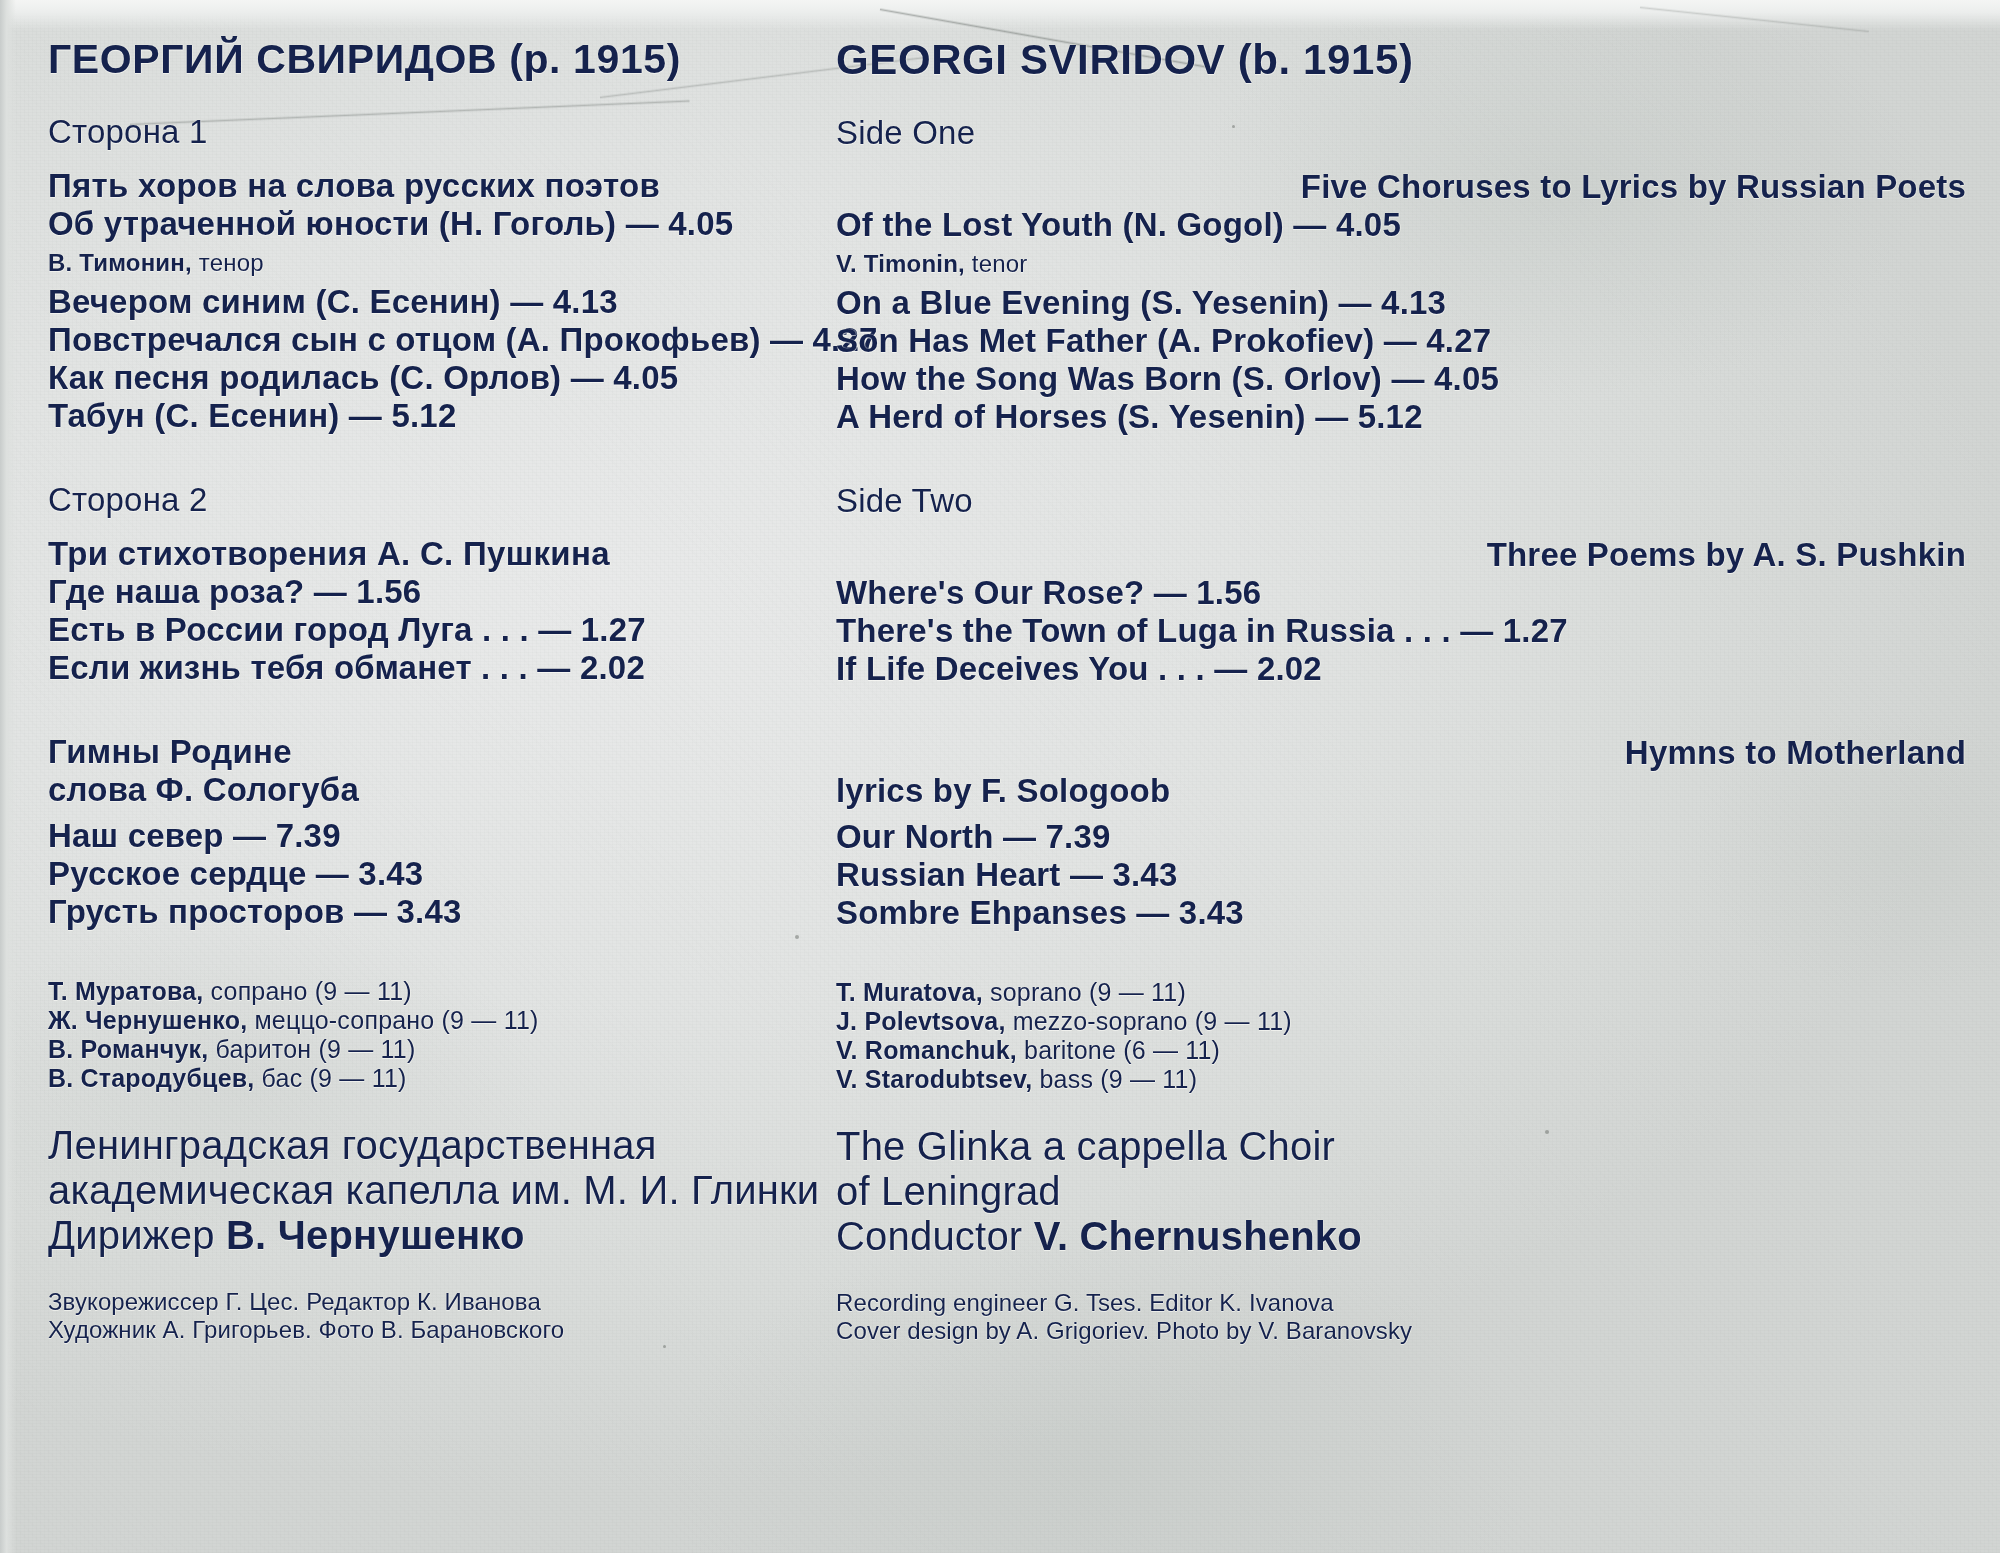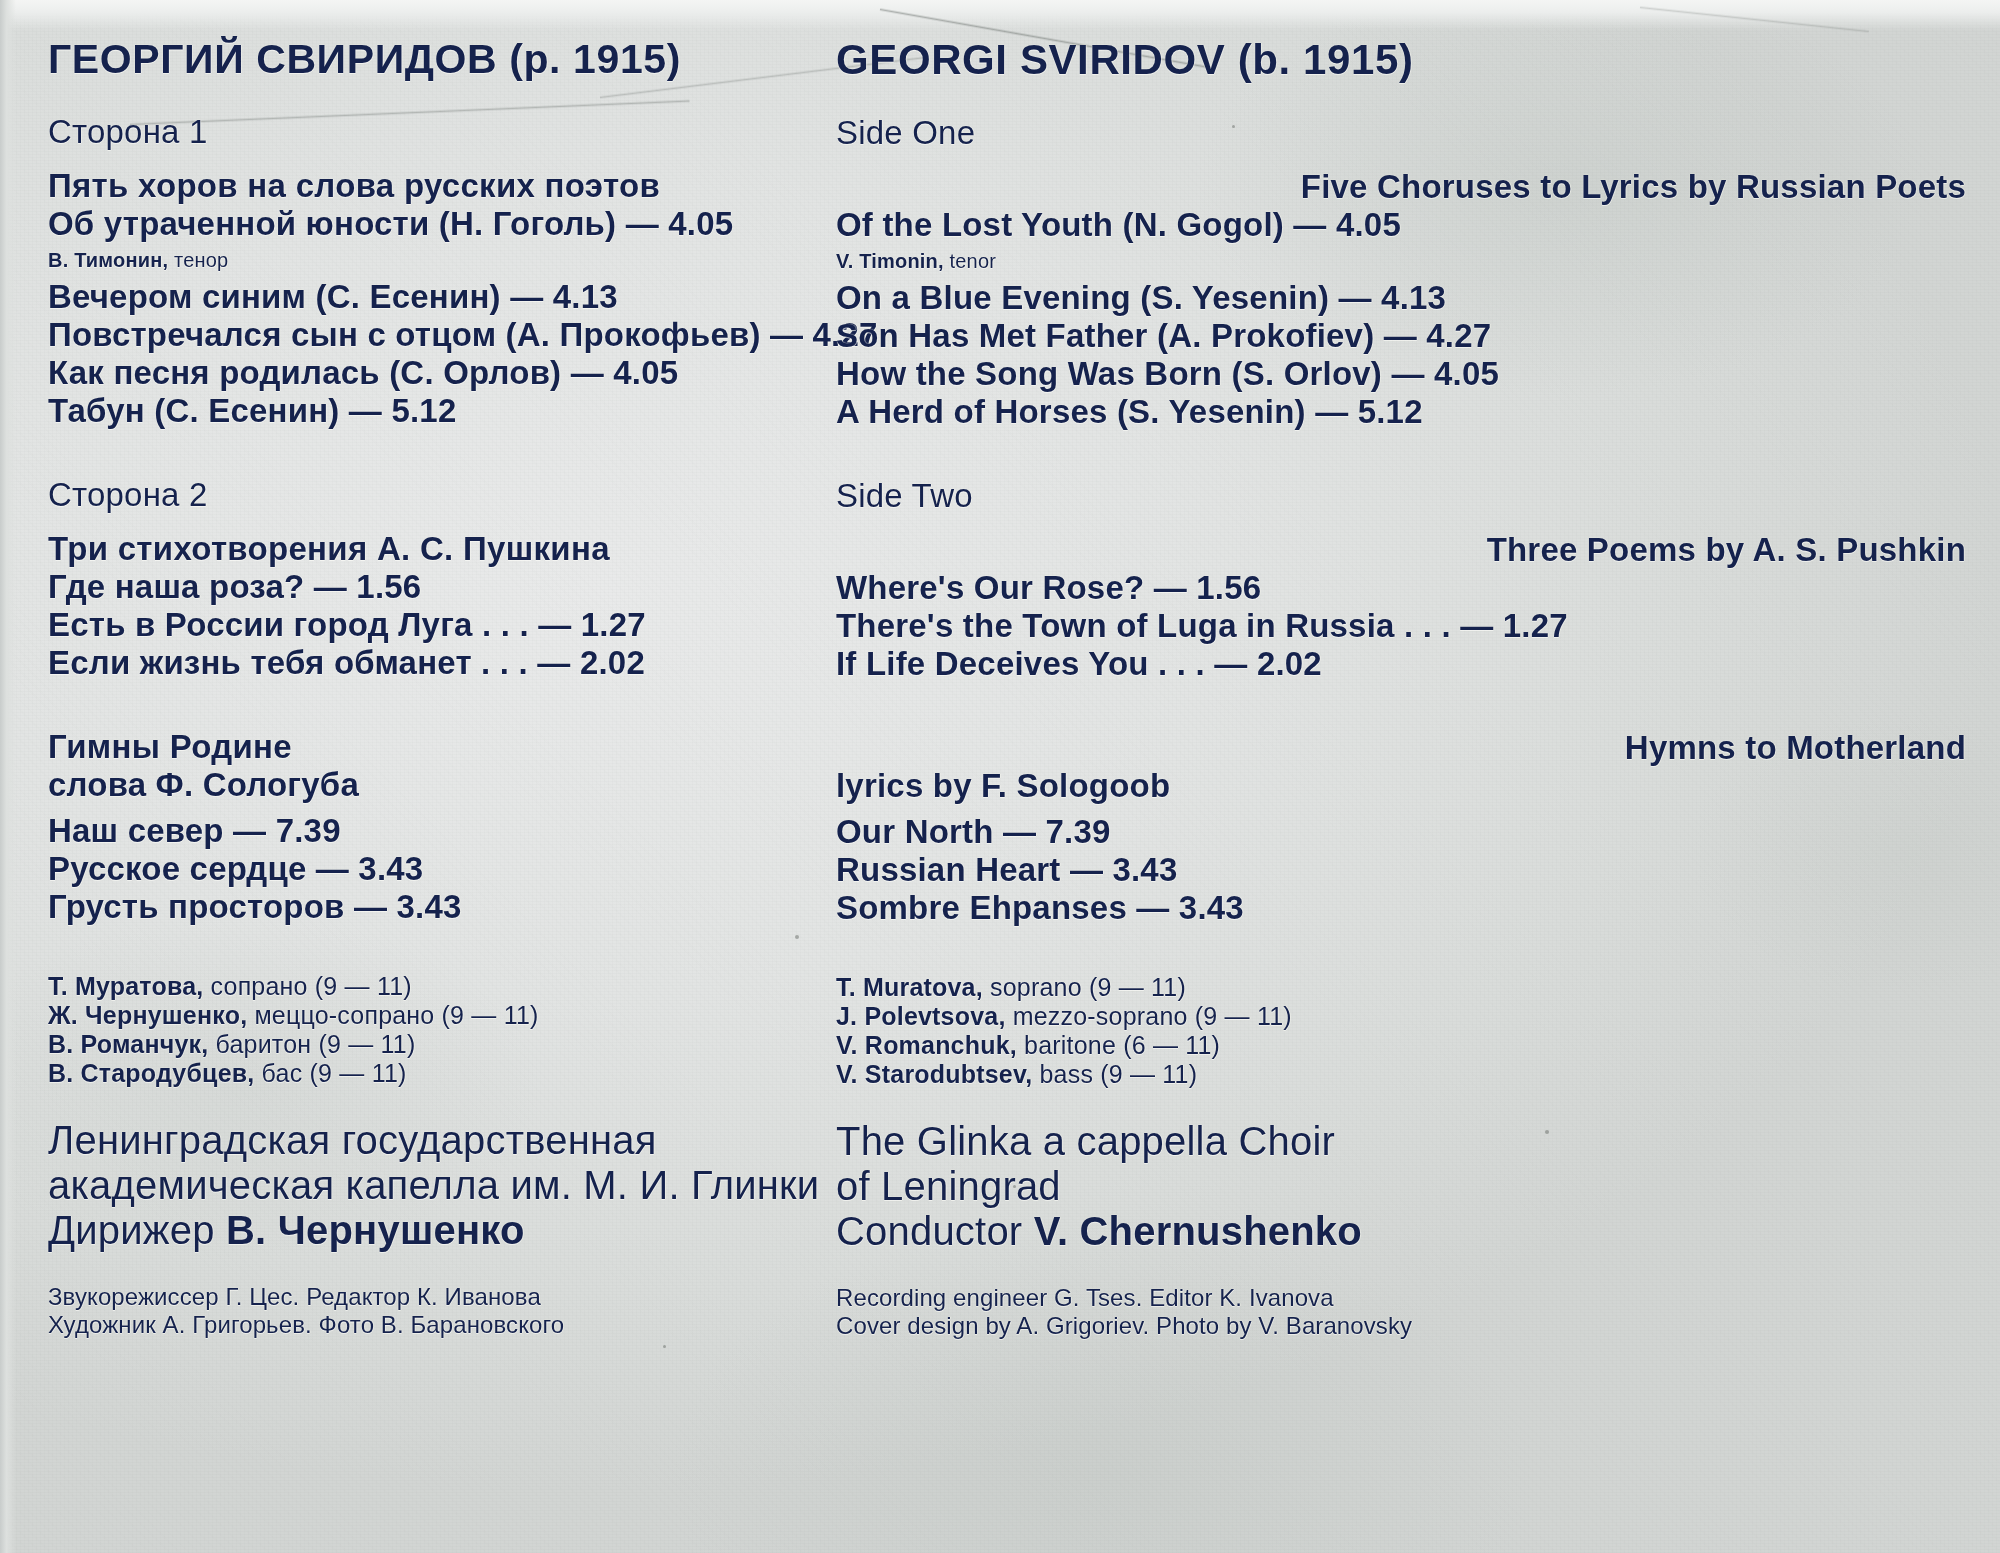--- a/index.html
+++ b/index.html
@@ -112,21 +112,21 @@
   .work-title {
     font-size: 33px;
     font-weight: 700;
     letter-spacing: .3px;
   }
   .track {
     font-size: 33px;
     font-weight: 700;
   }
   .soloist-inline {
-    font-size: 20px;
+    font-size: 24px;
     font-weight: 400;
   }
   .soloist-inline b { font-weight: 700; }
   .credit-line {
     font-size: 25px;
     font-weight: 400;
   }
   .credit-line b { font-weight: 700; }
   .ensemble {
     font-size: 40px;

